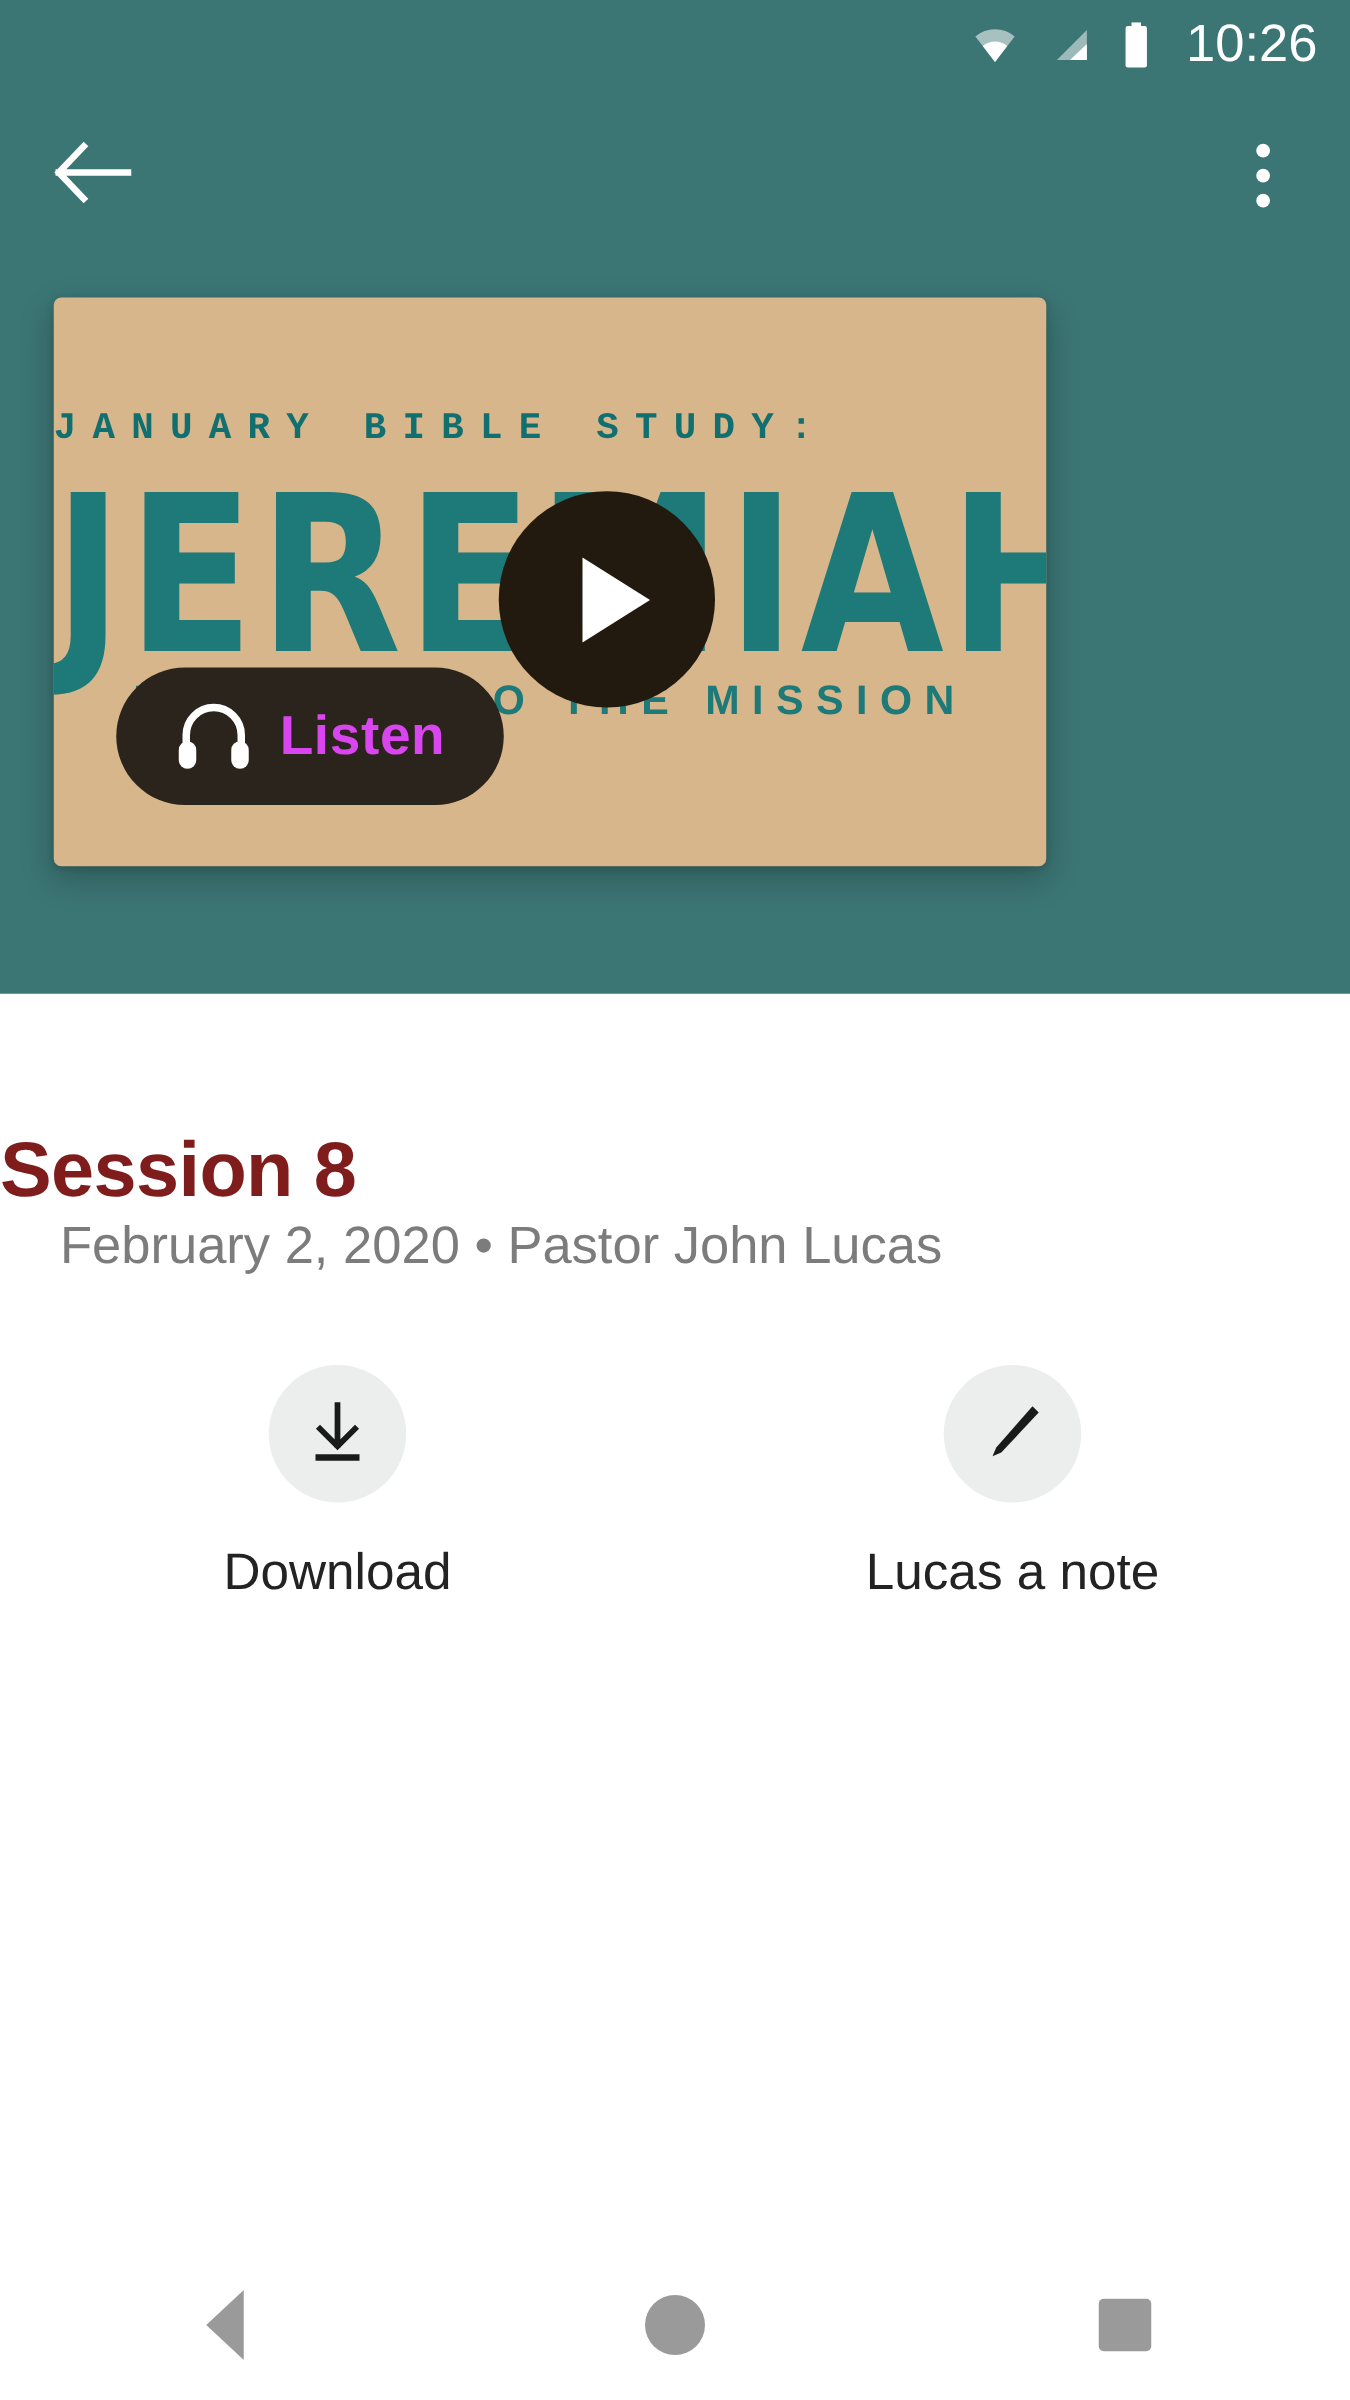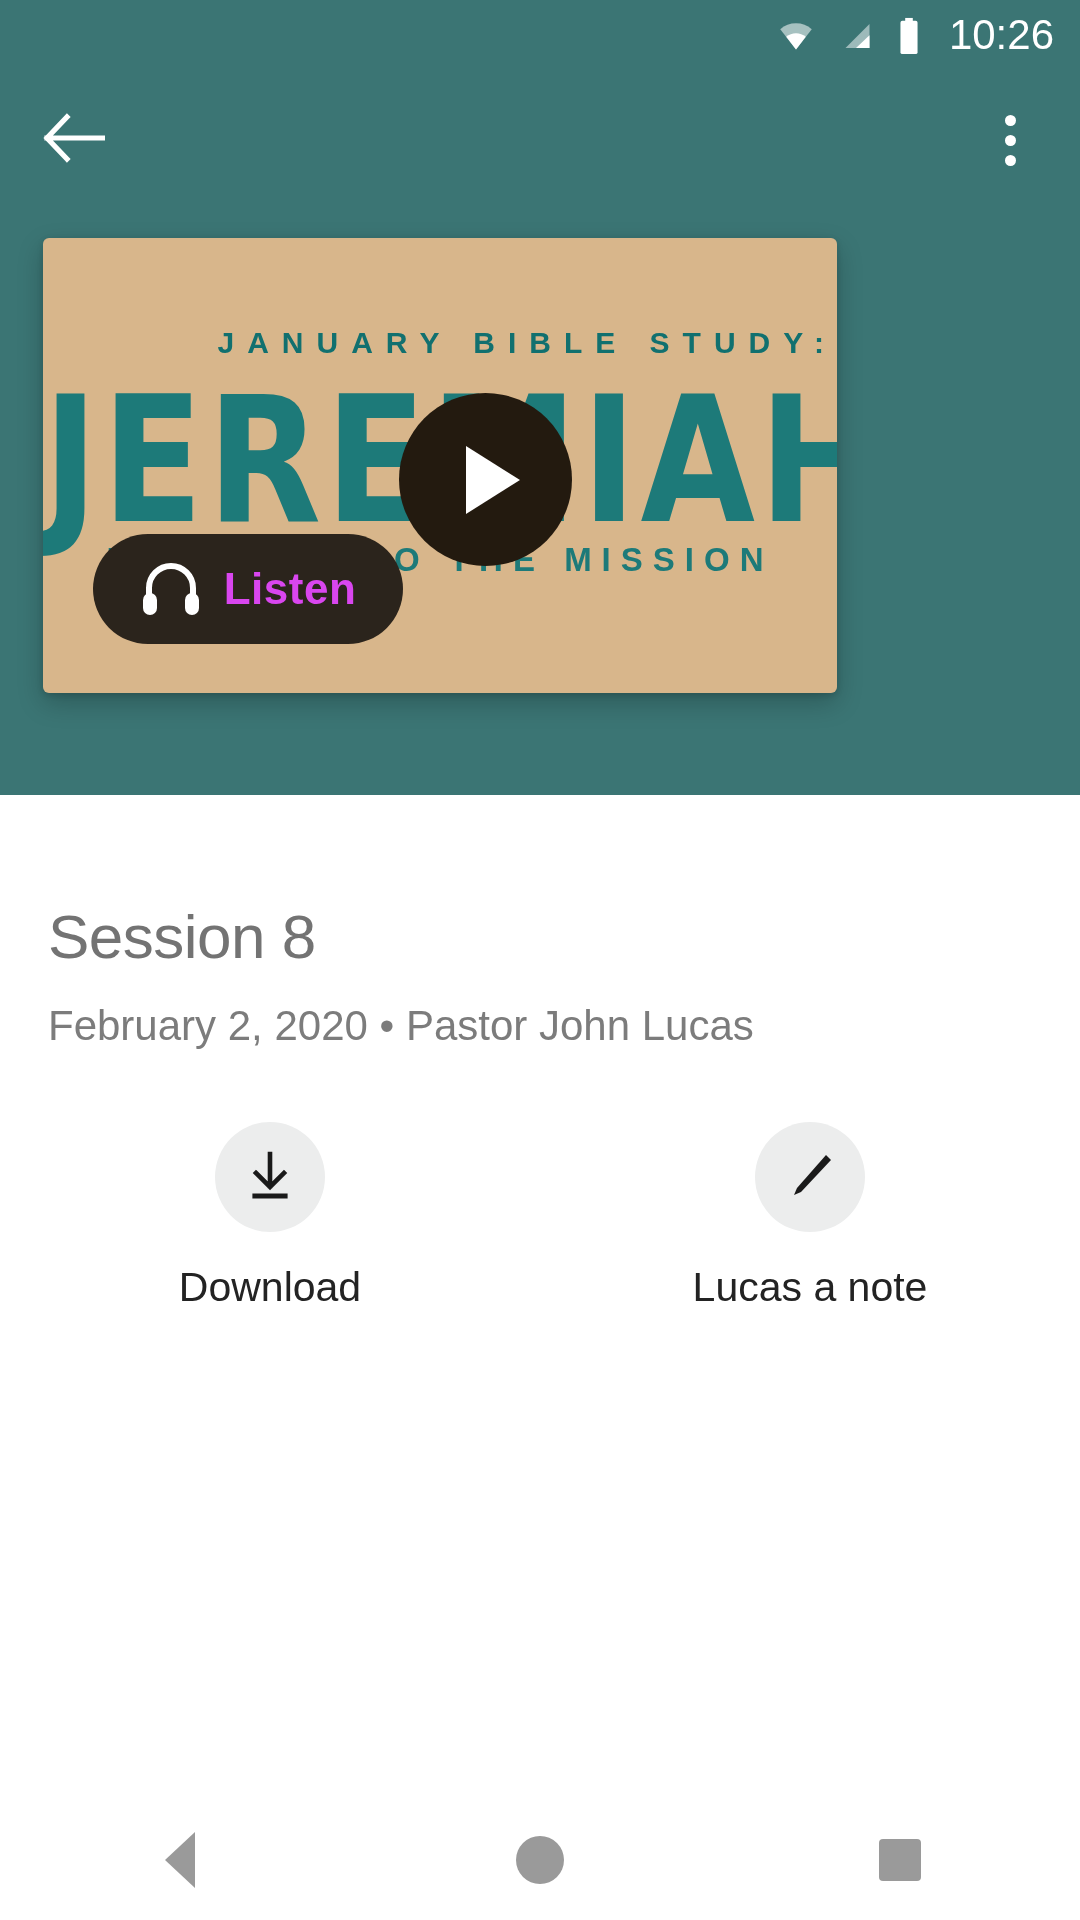--- a/index.html
+++ b/index.html
@@ -48,23 +48,23 @@
 
   
   .hero-card {
     position:absolute; left:43px; top:238px; width:794px; height:455px;
     background:#d8b68b; border-radius:6px;
     box-shadow:0 10px 26px rgba(0,0,0,0.22), 0 2px 6px rgba(0,0,0,0.14);
     overflow:hidden;
   }
   .hero-kicker {
     position:absolute; left:0; right:0; top:88px;
-    text-align:right; color:#11706f;
+    text-align:left; color:#11706f;
     font-size:30px; font-weight:bold; letter-spacing:13px;
-    font-family:Liberation Sans, sans-serif;
+    font-family:Liberation Mono, monospace;
   }
   .hero-title {
     position:absolute; left:0; right:0; top:135px;
     text-align:center; color:#1d7a79;
     font-size:148px; font-weight:bold; letter-spacing:4px;
     line-height:1.0; font-family:"DejaVu Sans", sans-serif;
     transform:scaleY(1.18); transform-origin:top center;
   }
   .hero-sub {
     position:absolute; left:0; right:0; top:303px;
@@ -93,25 +93,25 @@
     display:flex; align-items:center; justify-content:center; gap:22px;
     cursor:pointer;
   }
   .listen-label {
     color:#d946ef; font-size:44px; font-weight:bold; letter-spacing:0.5px;
   }
 
   
   .content { position:absolute; left:0; top:845px; width:1080px; }
   .page-title {
-    margin-left:48px; margin-top:56px;
-    font-size:62px; font-weight:normal; color:#737373; letter-spacing:-0.5px;
+    margin-top:56px;
+    font-size:62px; font-weight:bold; color:#7f1d1d; letter-spacing:-0.5px;
   }
   .page-meta {
-    margin-left:48px; margin-top:30px;
+    margin-left:48px; 
     font-size:42px; font-weight:400; color:#7c7c7c;
   }
 
   .actions {
     margin-top:72px; width:1080px;
     display:flex; align-items:flex-end;
   }
   .action {
     flex:1; display:flex; flex-direction:column; align-items:center;
     cursor:pointer;

